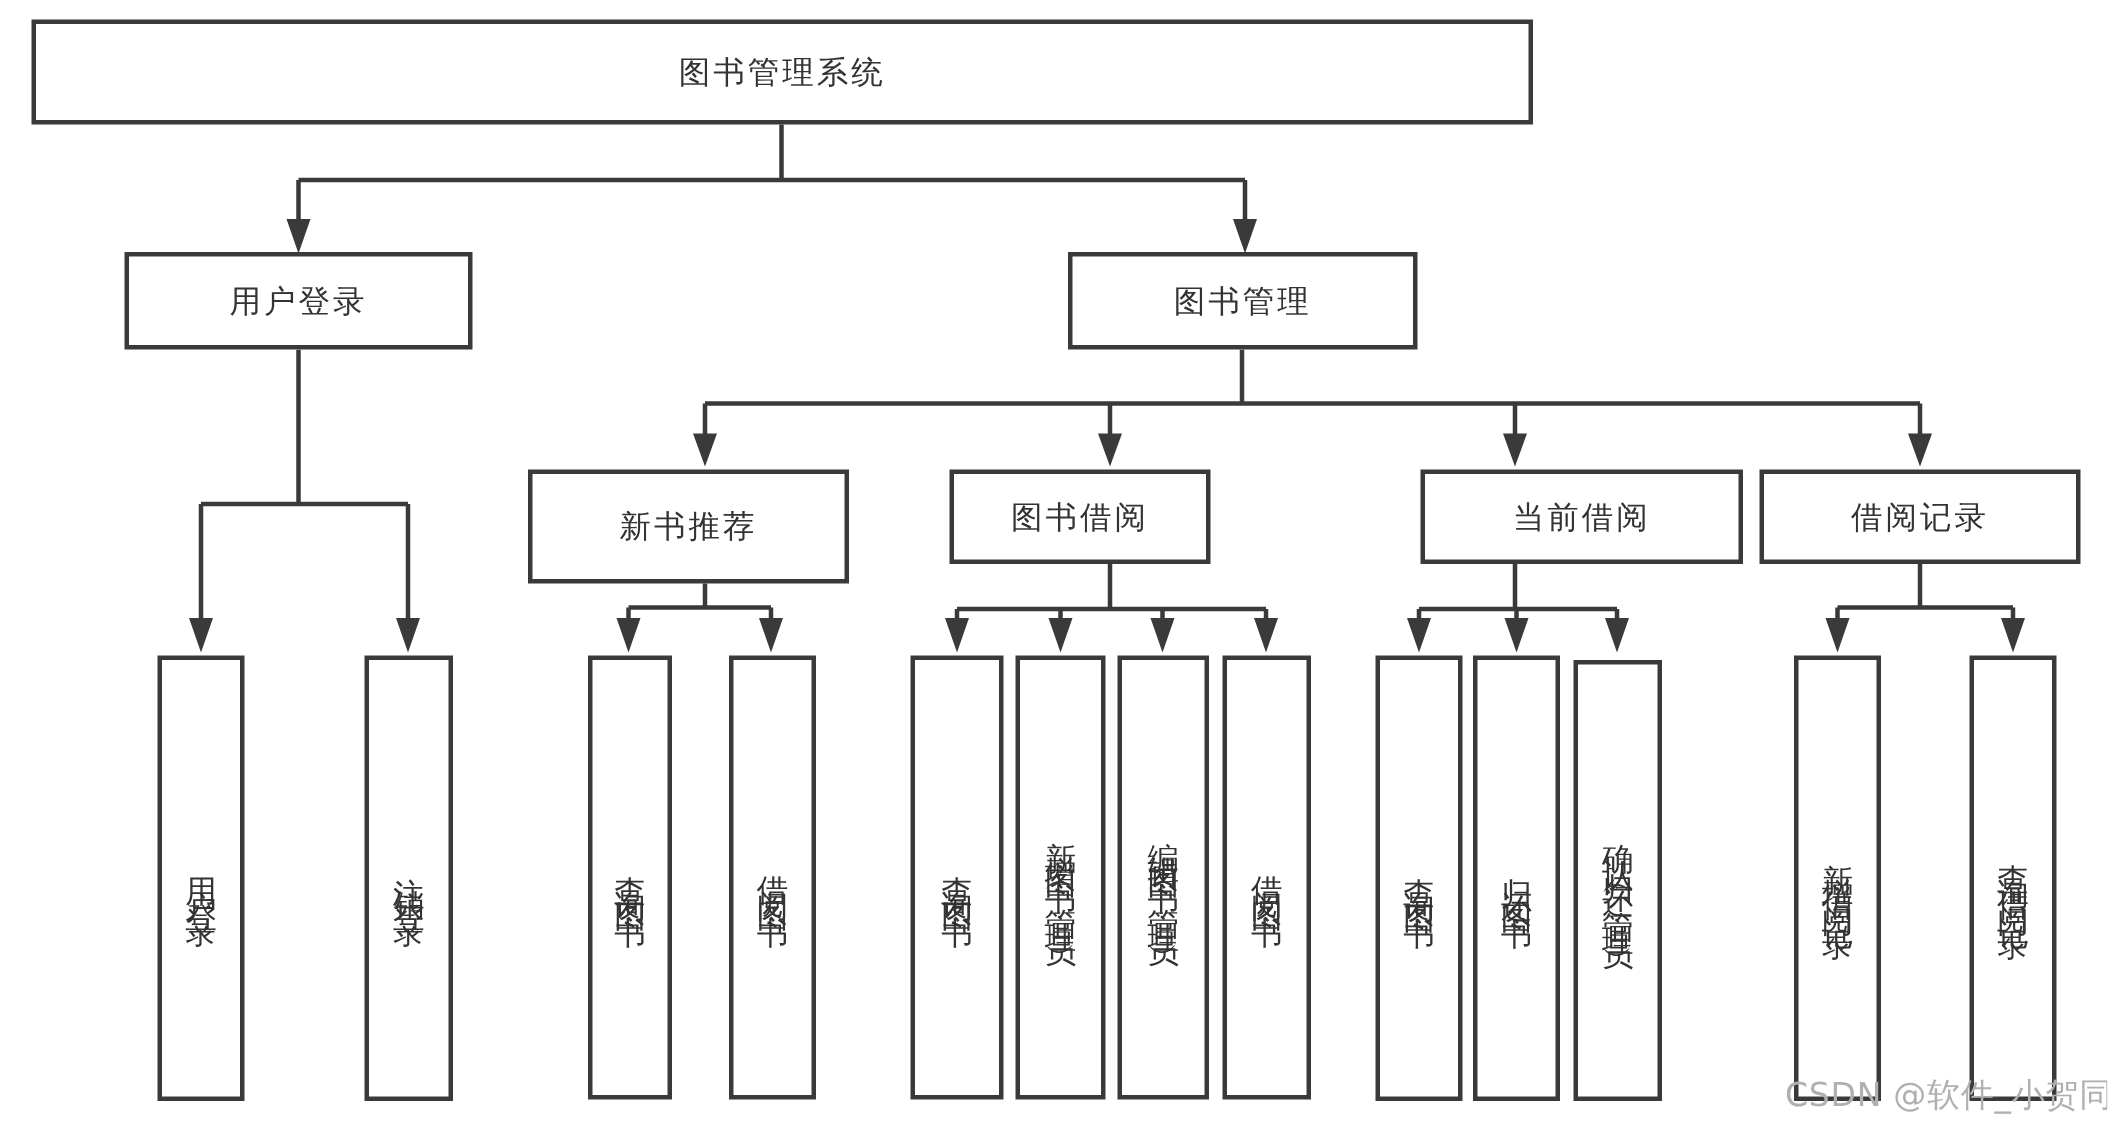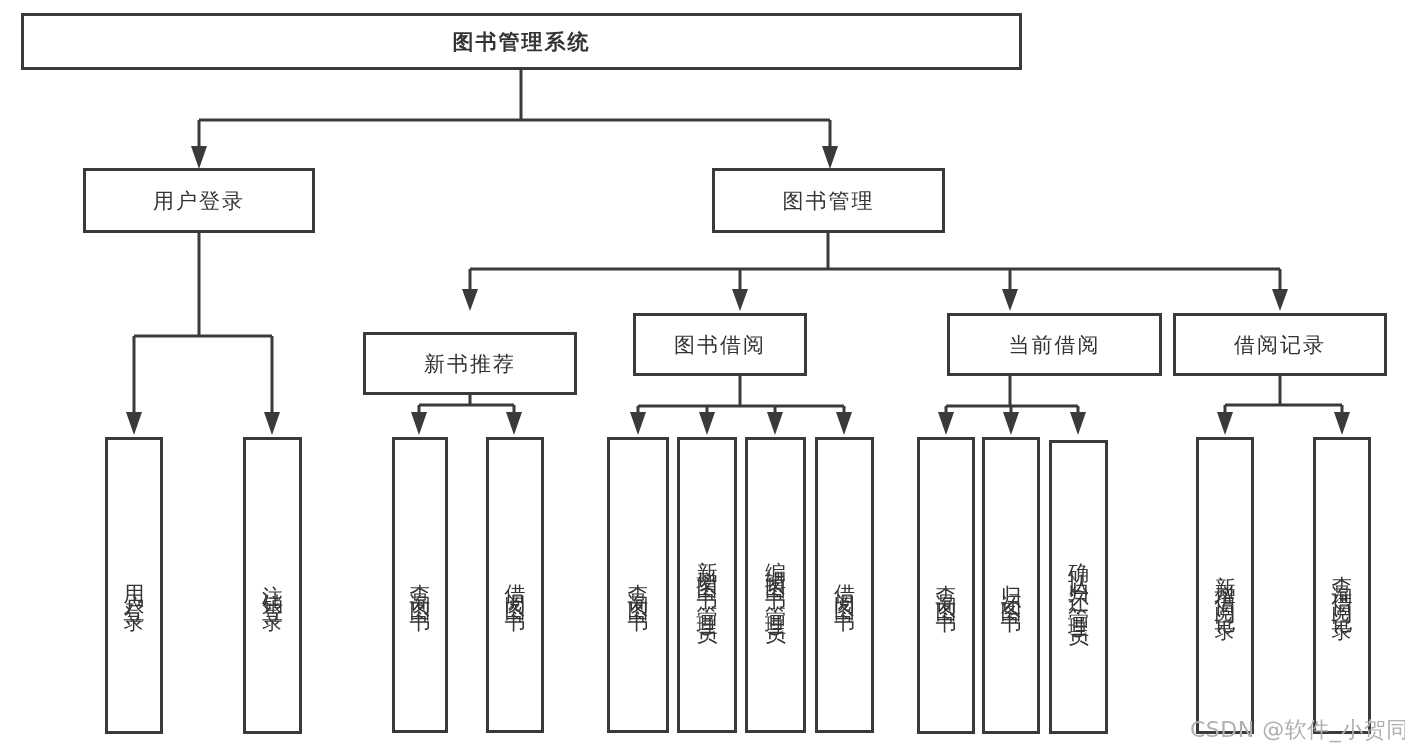--- a/index.html
+++ b/index.html
@@ -104,26 +104,26 @@
       M699 412 L715 412 L707 435 Z
       M767 412 L783 412 L775 435 Z
       M836 412 L852 412 L844 435 Z
       M938 412 L954 412 L946 435 Z
       M1003 412 L1019 412 L1011 435 Z
       M1070 412 L1086 412 L1078 435 Z
       M1217 412 L1233 412 L1225 435 Z
       M1334 412 L1350 412 L1342 435 Z"></path>
   </svg>
 
-  <div class="hbox" style="left:21px;top:13px;width:1001px;height:57px;font-weight:bold;">图书管理系统</div>
+  <div class="hbox" style="left:21px;top:13px;width:1001px;height:70px;">图书管理系统</div>
 
   <div class="hbox" style="left:83px;top:168px;width:232px;height:65px;">用户登录</div>
   <div class="hbox" style="left:712px;top:168px;width:233px;height:65px;">图书管理</div>
 
-  <div class="hbox" style="left:363px;top:313px;width:214px;height:63px;margin-top:19px;">新书推荐</div>
+  <div class="hbox" style="left:352px;top:313px;width:214px;height:76px;">新书推荐</div>
   <div class="hbox" style="left:633px;top:313px;width:174px;height:63px;">图书借阅</div>
   <div class="hbox" style="left:947px;top:313px;width:215px;height:63px;">当前借阅</div>
   <div class="hbox" style="left:1173px;top:313px;width:214px;height:63px;">借阅记录</div>
 
   <div class="vbox" style="left:105px;top:437px;width:58px;height:297px;">
     <span class="vtext">用户登录</span>
   </div>
   <div class="vbox" style="left:243px;top:437px;width:59px;height:297px;">
     <span class="vtext">注销登录</span>
   </div>

